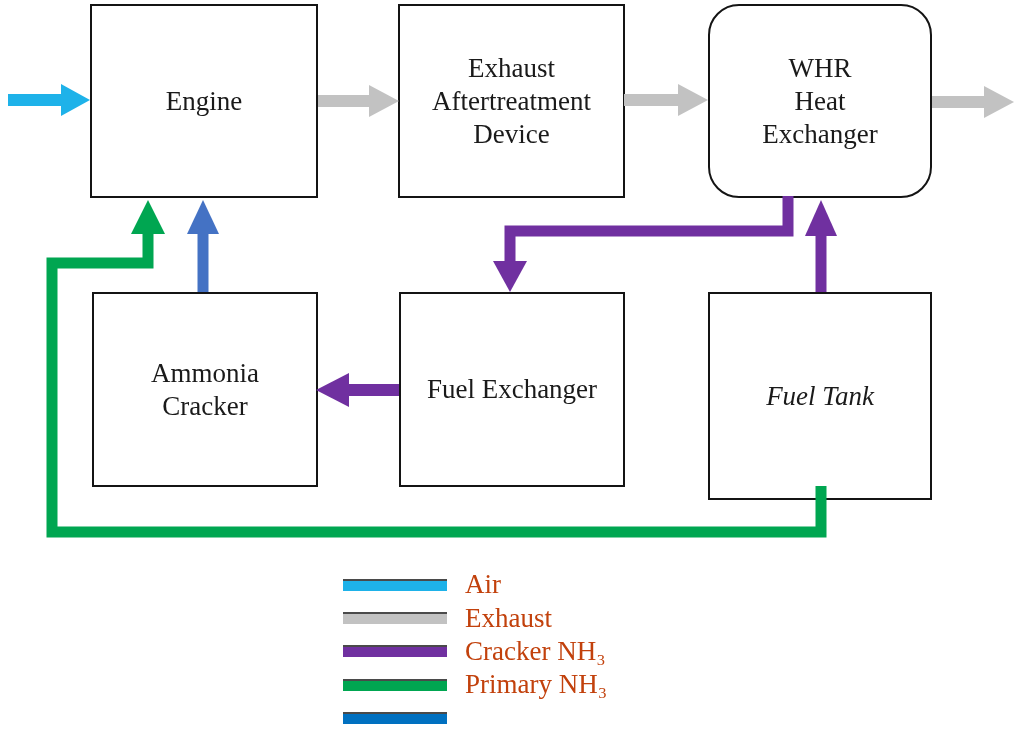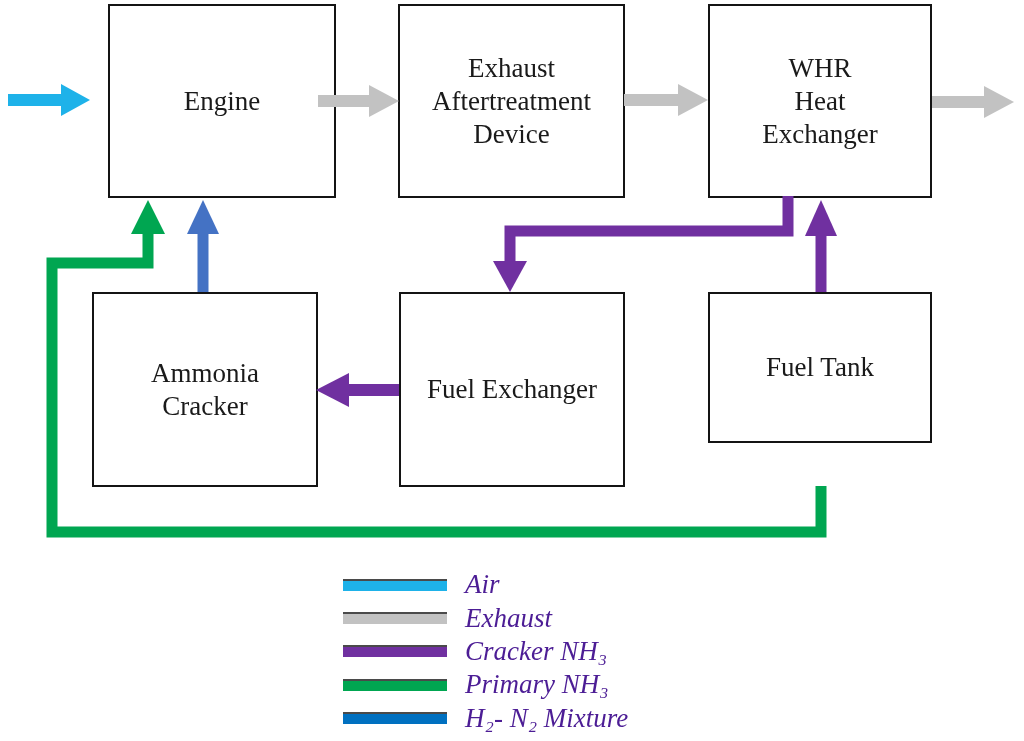--- a/index.html
+++ b/index.html
@@ -57,55 +57,54 @@
     width: 104px;
     height: 10px;
     border-top: 2px solid #4a4a4a;
     margin-right: 18px;
     flex: 0 0 auto;
   }
   .legend-label {
     font-size: 27px;
     line-height: 33px;
     white-space: nowrap;
-    color: #4c1d95;
-    font-style: italic;
+    color: #c2410c;
   }
 </style>
 </head>
 <body>
 
 <div class="canvas">
 
-  <div class="box" style="left:108px; top:4px; width:228px; height:194px;">
+  <div class="box" style="left:90px; top:4px; width:228px; height:194px;">
     <span class="box-label">Engine</span>
   </div>
 
   <div class="box" style="left:398px; top:4px; width:227px; height:194px;">
     <span class="box-label">Exhaust
 Aftertreatment
 Device</span>
   </div>
 
-  <div class="box" style="left:708px; top:4px; width:224px; height:194px;">
+  <div class="box" style="left:708px; top:4px; width:224px; height:194px;border-radius:31px;">
     <span class="box-label">WHR
 Heat
 Exchanger</span>
   </div>
 
   <div class="box" style="left:92px; top:292px; width:226px; height:195px;justify-content:center;">
     <span class="box-label">Ammonia
 Cracker</span>
   </div>
 
   <div class="box" style="left:399px; top:292px; width:226px; height:195px;">
     <span class="box-label">Fuel Exchanger</span>
   </div>
 
-  <div class="box" style="left:708px; top:292px; width:224px; height:151px;">
+  <div class="box" style="left:708px; top:292px; width:224px; height:208px;font-style:italic;">
     <span class="box-label">Fuel Tank</span>
   </div>
 
   <svg class="arrows" width="1024" height="741" viewBox="0 0 1024 741">
 
     <path d="M8,94 L61,94 L61,84 L90,100 L61,116 L61,106 L8,106 Z" fill="#1eb2e9"></path>
 
     <path d="M318,95 L369,95 L369,85 L399,101 L369,117 L369,107 L318,107 Z" fill="#c2c2c2"></path>
 
     <path d="M624,94 L678,94 L678,84 L708,100 L678,116 L678,106 L624,106 Z" fill="#c2c2c2"></path>
@@ -140,17 +139,16 @@
     <div class="legend-row">
       <span class="legend-swatch" style="background-color: rgb(112, 48, 160);"></span>
       <span class="legend-label">Cracker NH₃</span>
     </div>
     <div class="legend-row">
       <span class="legend-swatch" style="background-color: rgb(0, 166, 81);"></span>
       <span class="legend-label">Primary NH₃</span>
     </div>
     <div class="legend-row">
       <span class="legend-swatch" style="background-color: rgb(0, 112, 192);"></span>
-      <span class="legend-label">H₂- N₂ Mixture</span>
     </div>
   </div>
 
 </div>
 
 </body></html>

